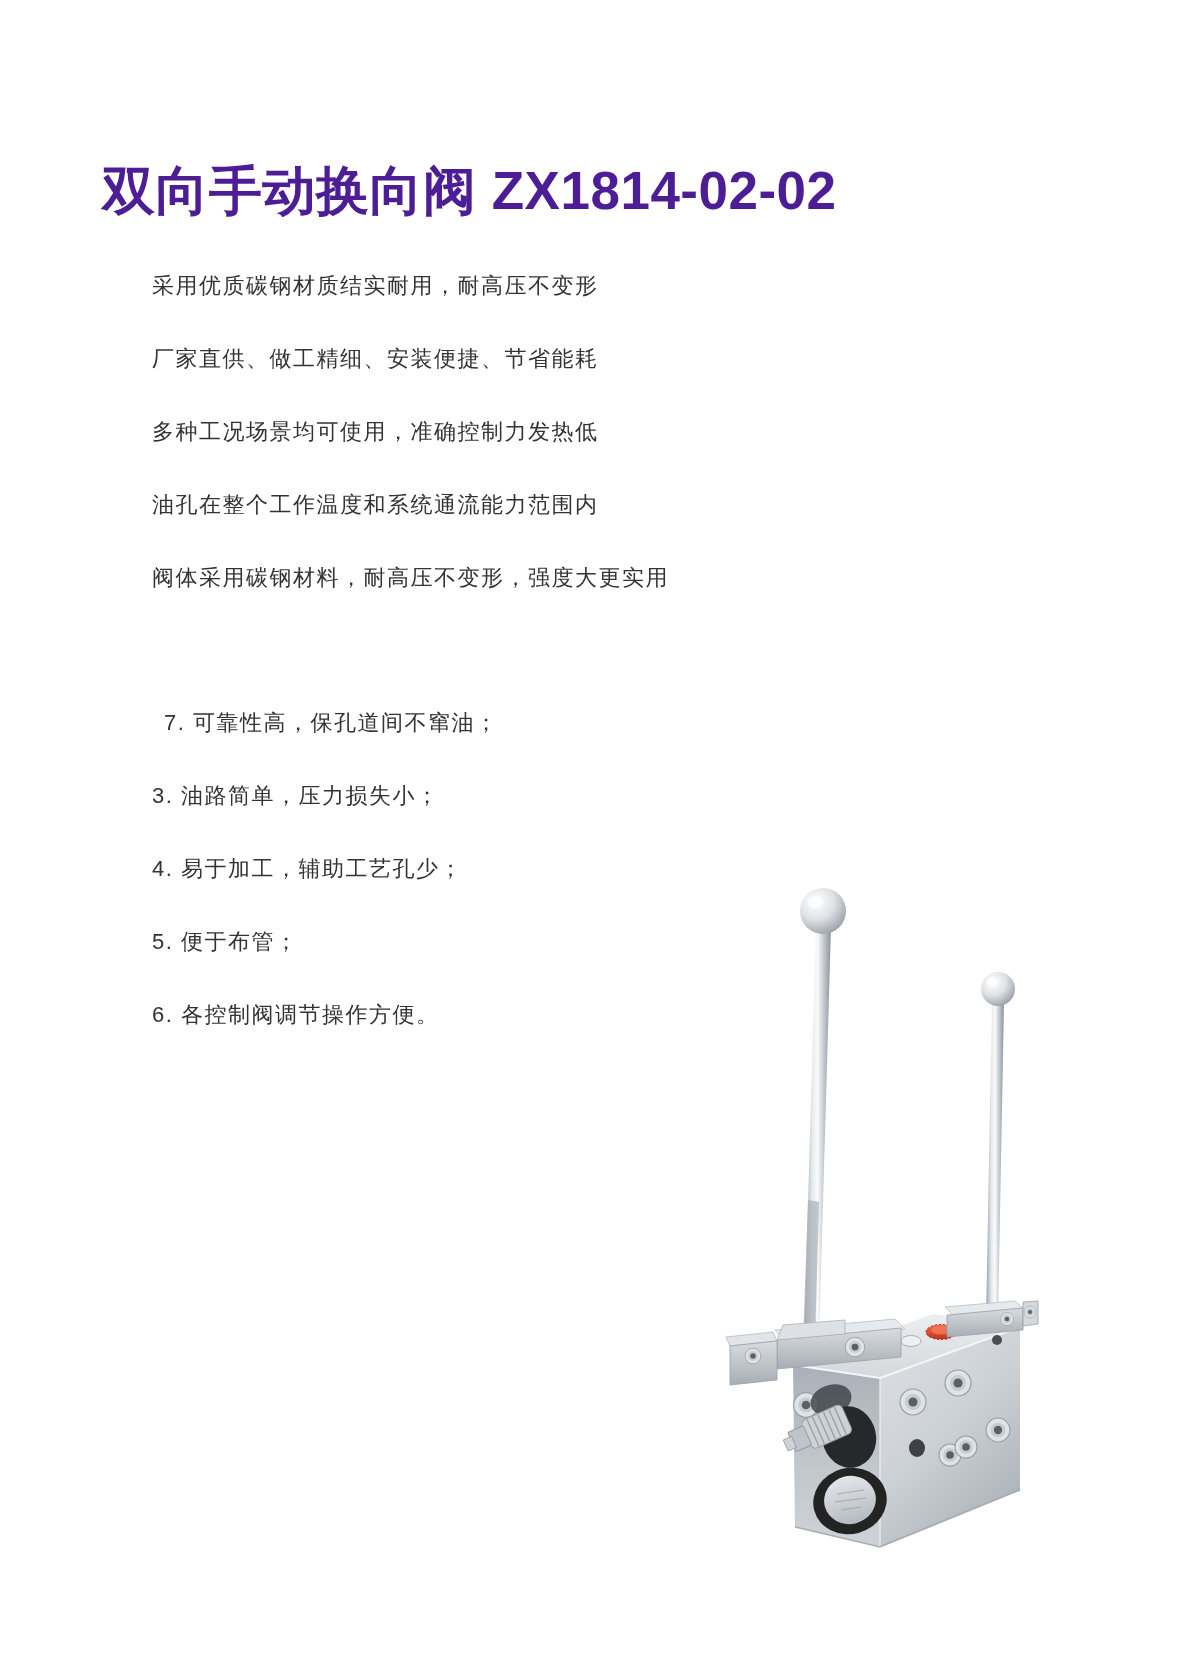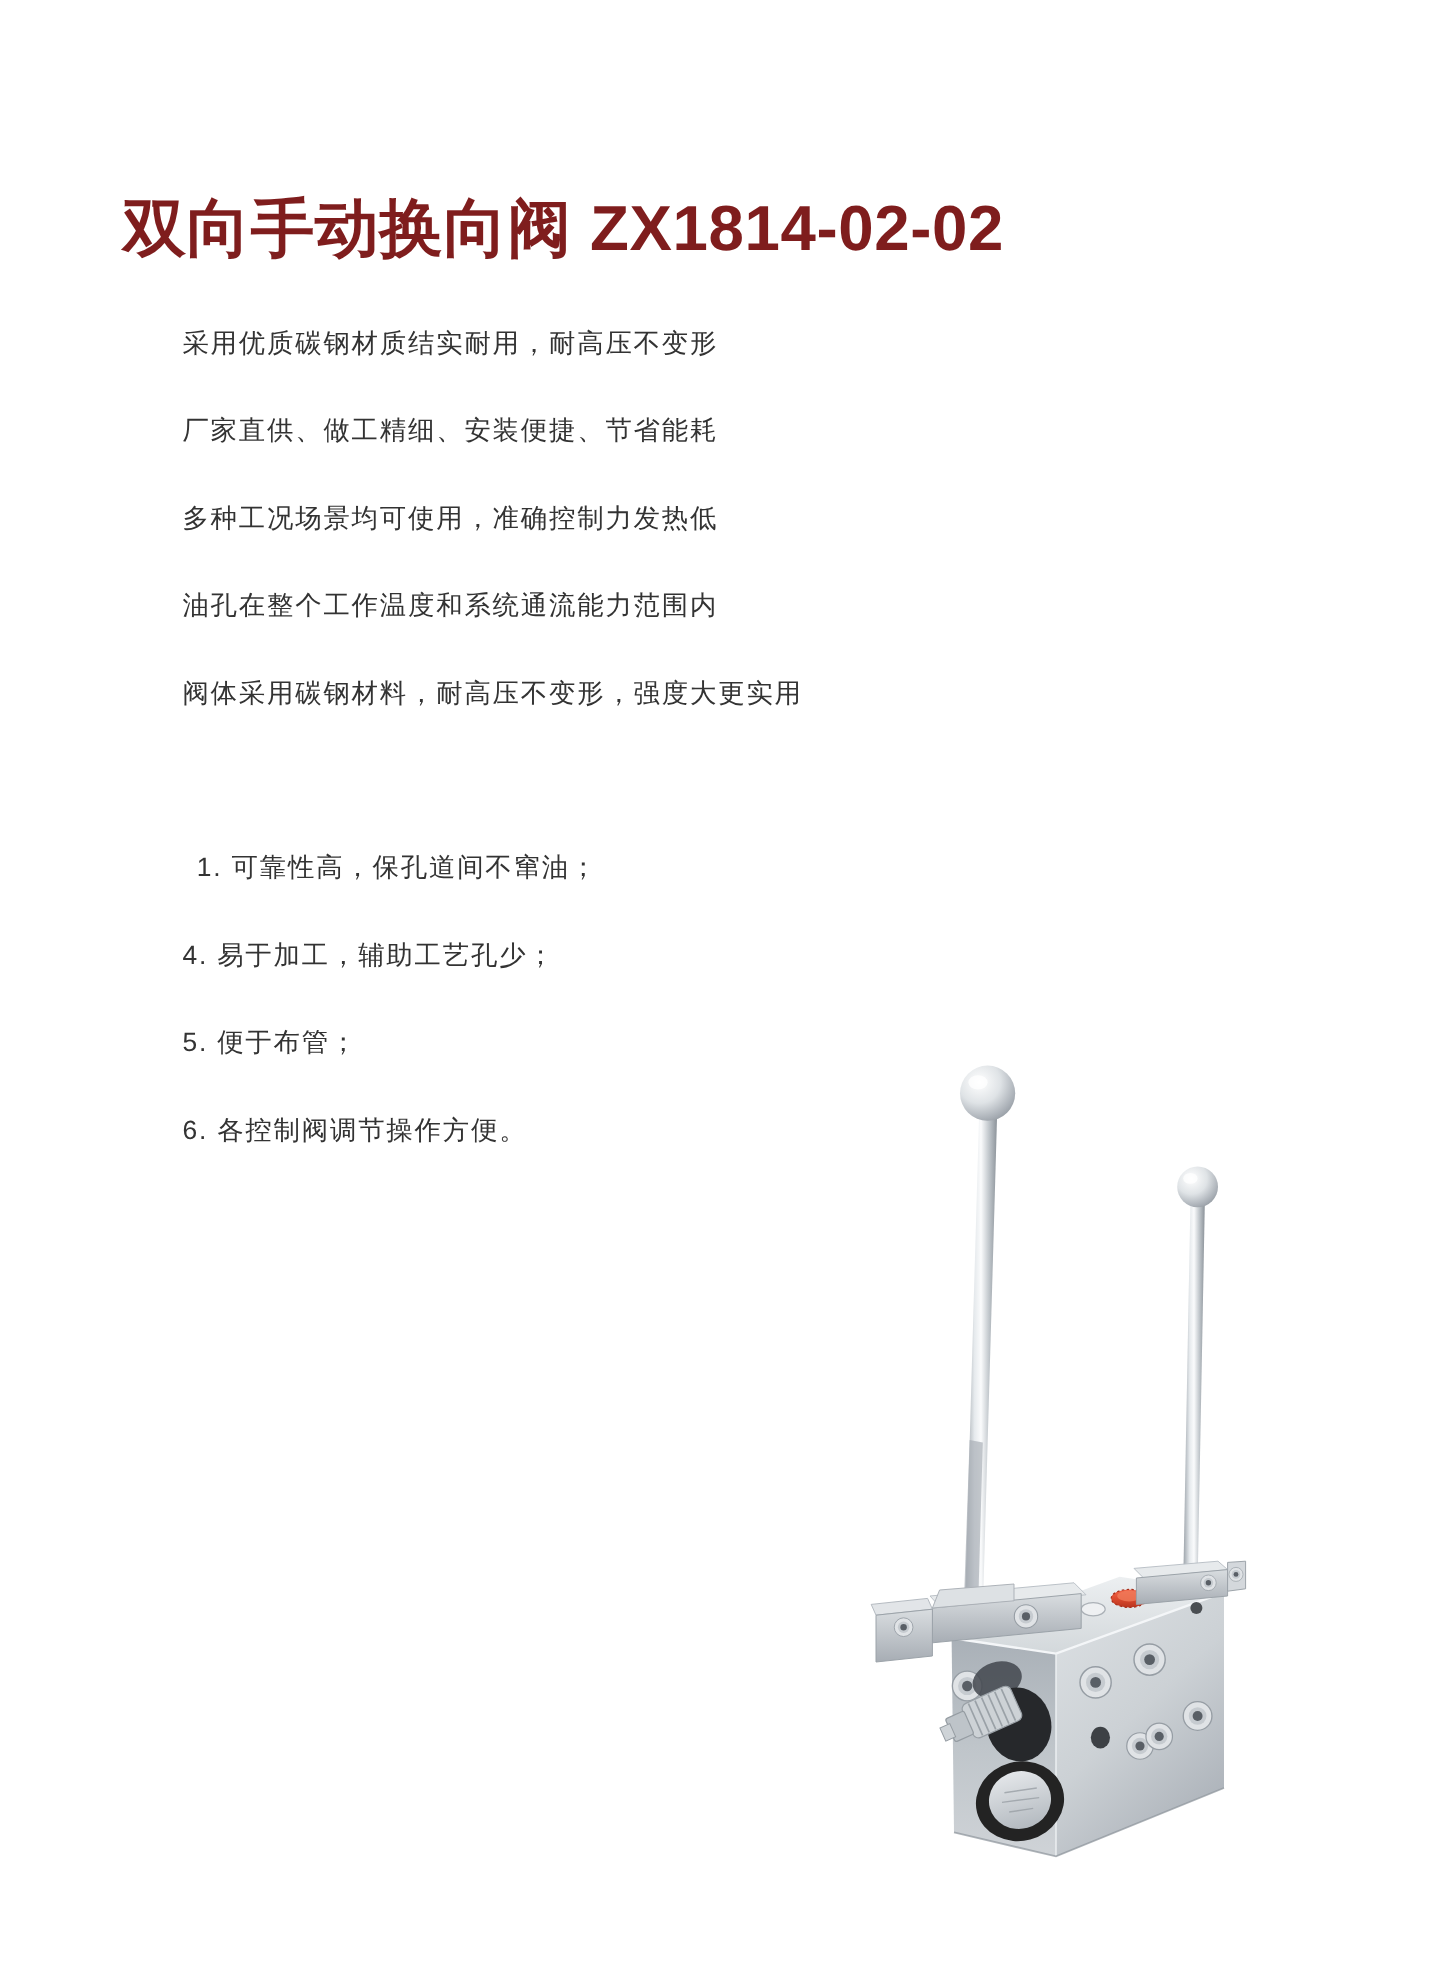--- a/index.html
+++ b/index.html
@@ -3,21 +3,21 @@
 <meta charset="utf-8">
 <style>
   html,body{margin:0;padding:0;}
   body{
     width:1200px;height:1657px;background:#ffffff;position:relative;
     font-family:"Liberation Sans","DejaVu Sans",sans-serif;
     overflow:hidden;
   }
   .page-title{
     position:absolute;left:102px;top:160px;margin:0;
-    font-size:53px;line-height:62px;font-weight:bold;color:#7f1d1d;
+    font-size:53px;line-height:62px;font-weight:bold;color:#4c1d95;
     letter-spacing:0.5px;white-space:nowrap;
   }
   .desc-block{position:absolute;left:152px;top:274px;width:760px;}
   .desc-block p{
     margin:0 0 50px 0;font-size:22px;line-height:23px;color:#333333;
     letter-spacing:1.5px;white-space:nowrap;
   }
   .feature-block{position:absolute;left:152px;top:711px;width:600px;}
   .feature-block p{
     margin:0 0 50px 0;font-size:22px;line-height:23px;color:#333333;
@@ -36,21 +36,22 @@
 
 <div class="desc-block">
   <p>采用优质碳钢材质结实耐用，耐高压不变形</p>
   <p>厂家直供、做工精细、安装便捷、节省能耗</p>
   <p>多种工况场景均可使用，准确控制力发热低</p>
   <p>油孔在整个工作温度和系统通流能力范围内</p>
   <p>阀体采用碳钢材料，耐高压不变形，强度大更实用</p>
 </div>
 
 <div class="feature-block">
-  <p>1. 可靠性高，保孔道间不窜油；</p>
+  <p>7. 可靠性高，保孔道间不窜油；</p>
+  <p>3. 油路简单，压力损失小；</p>
   <p>4. 易于加工，辅助工艺孔少；</p>
   <p>5. 便于布管；</p>
   <p>6. 各控制阀调节操作方便。</p>
 </div>
 
 <div class="product-photo">
   <svg viewBox="0 0 340 710" xmlns="http://www.w3.org/2000/svg">
     <defs>
       <linearGradient id="rodG" x1="0" y1="0" x2="1" y2="0">
         <stop offset="0" stop-color="#9aa1a8"></stop>

